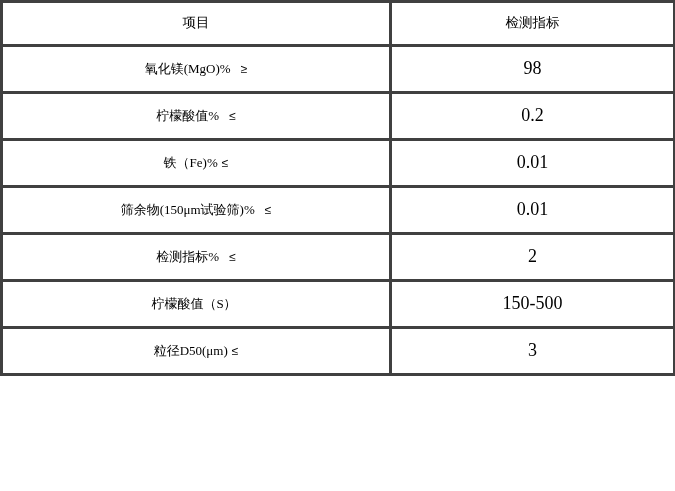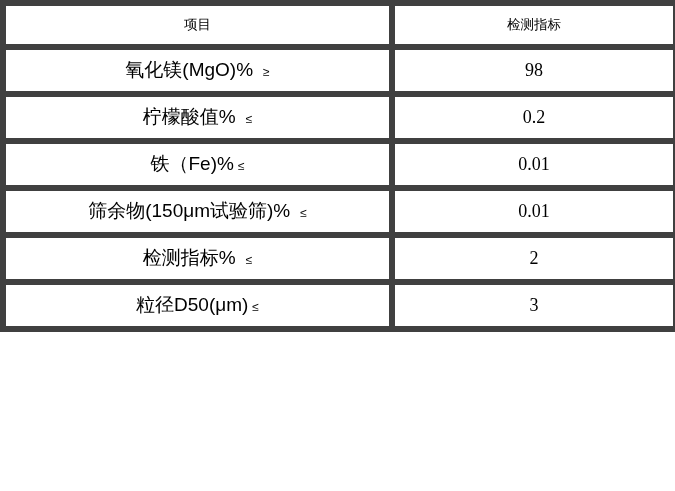--- a/index.html
+++ b/index.html
@@ -14,42 +14,42 @@
     color: #000000;
     overflow: hidden;
   }
   .spec-table {
     width: 673px;
     margin: 0;
     border-collapse: collapse;
     table-layout: fixed;
   }
   .spec-table td {
-    border: 6px solid #404040;
+    border: 3px solid #404040;
     text-align: center;
     vertical-align: middle;
     font-size: 13.5px;
     line-height: 1.2;
     padding: 0 4px;
     height: 47px;
     box-sizing: border-box;
     white-space: nowrap;
   }
   .spec-table tr.header-row td {
     height: 44px;
   }
   .col-item {
     width: 389px;
   }
   .col-value {
     width: 284px;
   }
   .formula {
-    font-family: Liberation Sans, sans-serif;
-    font-size: 19px;
+    font-family: Liberation Serif, serif;
+    font-size: 13px;
   }
   .op {
     display: inline-block;
     margin-left: 4px;
     font-size: 12px;
   }
   .op-wide {
     margin-left: 10px;
   }
   .val {
@@ -84,17 +84,21 @@
     </tr>
     <tr>
       <td><span class="formula">筛余物(150μm试验筛)%</span><span class="op op-wide">≤</span></td>
       <td><span class="val">0.01</span></td>
     </tr>
     <tr>
       <td><span class="formula">检测指标%</span><span class="op op-wide">≤</span></td>
       <td><span class="val">2</span></td>
     </tr>
     <tr>
+      <td><span class="formula">柠檬酸值（S）</span><span class="op"></span></td>
+      <td><span class="val">150-500</span></td>
+    </tr>
+    <tr>
       <td><span class="formula">粒径D50(μm)</span><span class="op">≤</span></td>
       <td><span class="val">3</span></td>
     </tr>
   </tbody>
 </table>
 
 </body></html>

